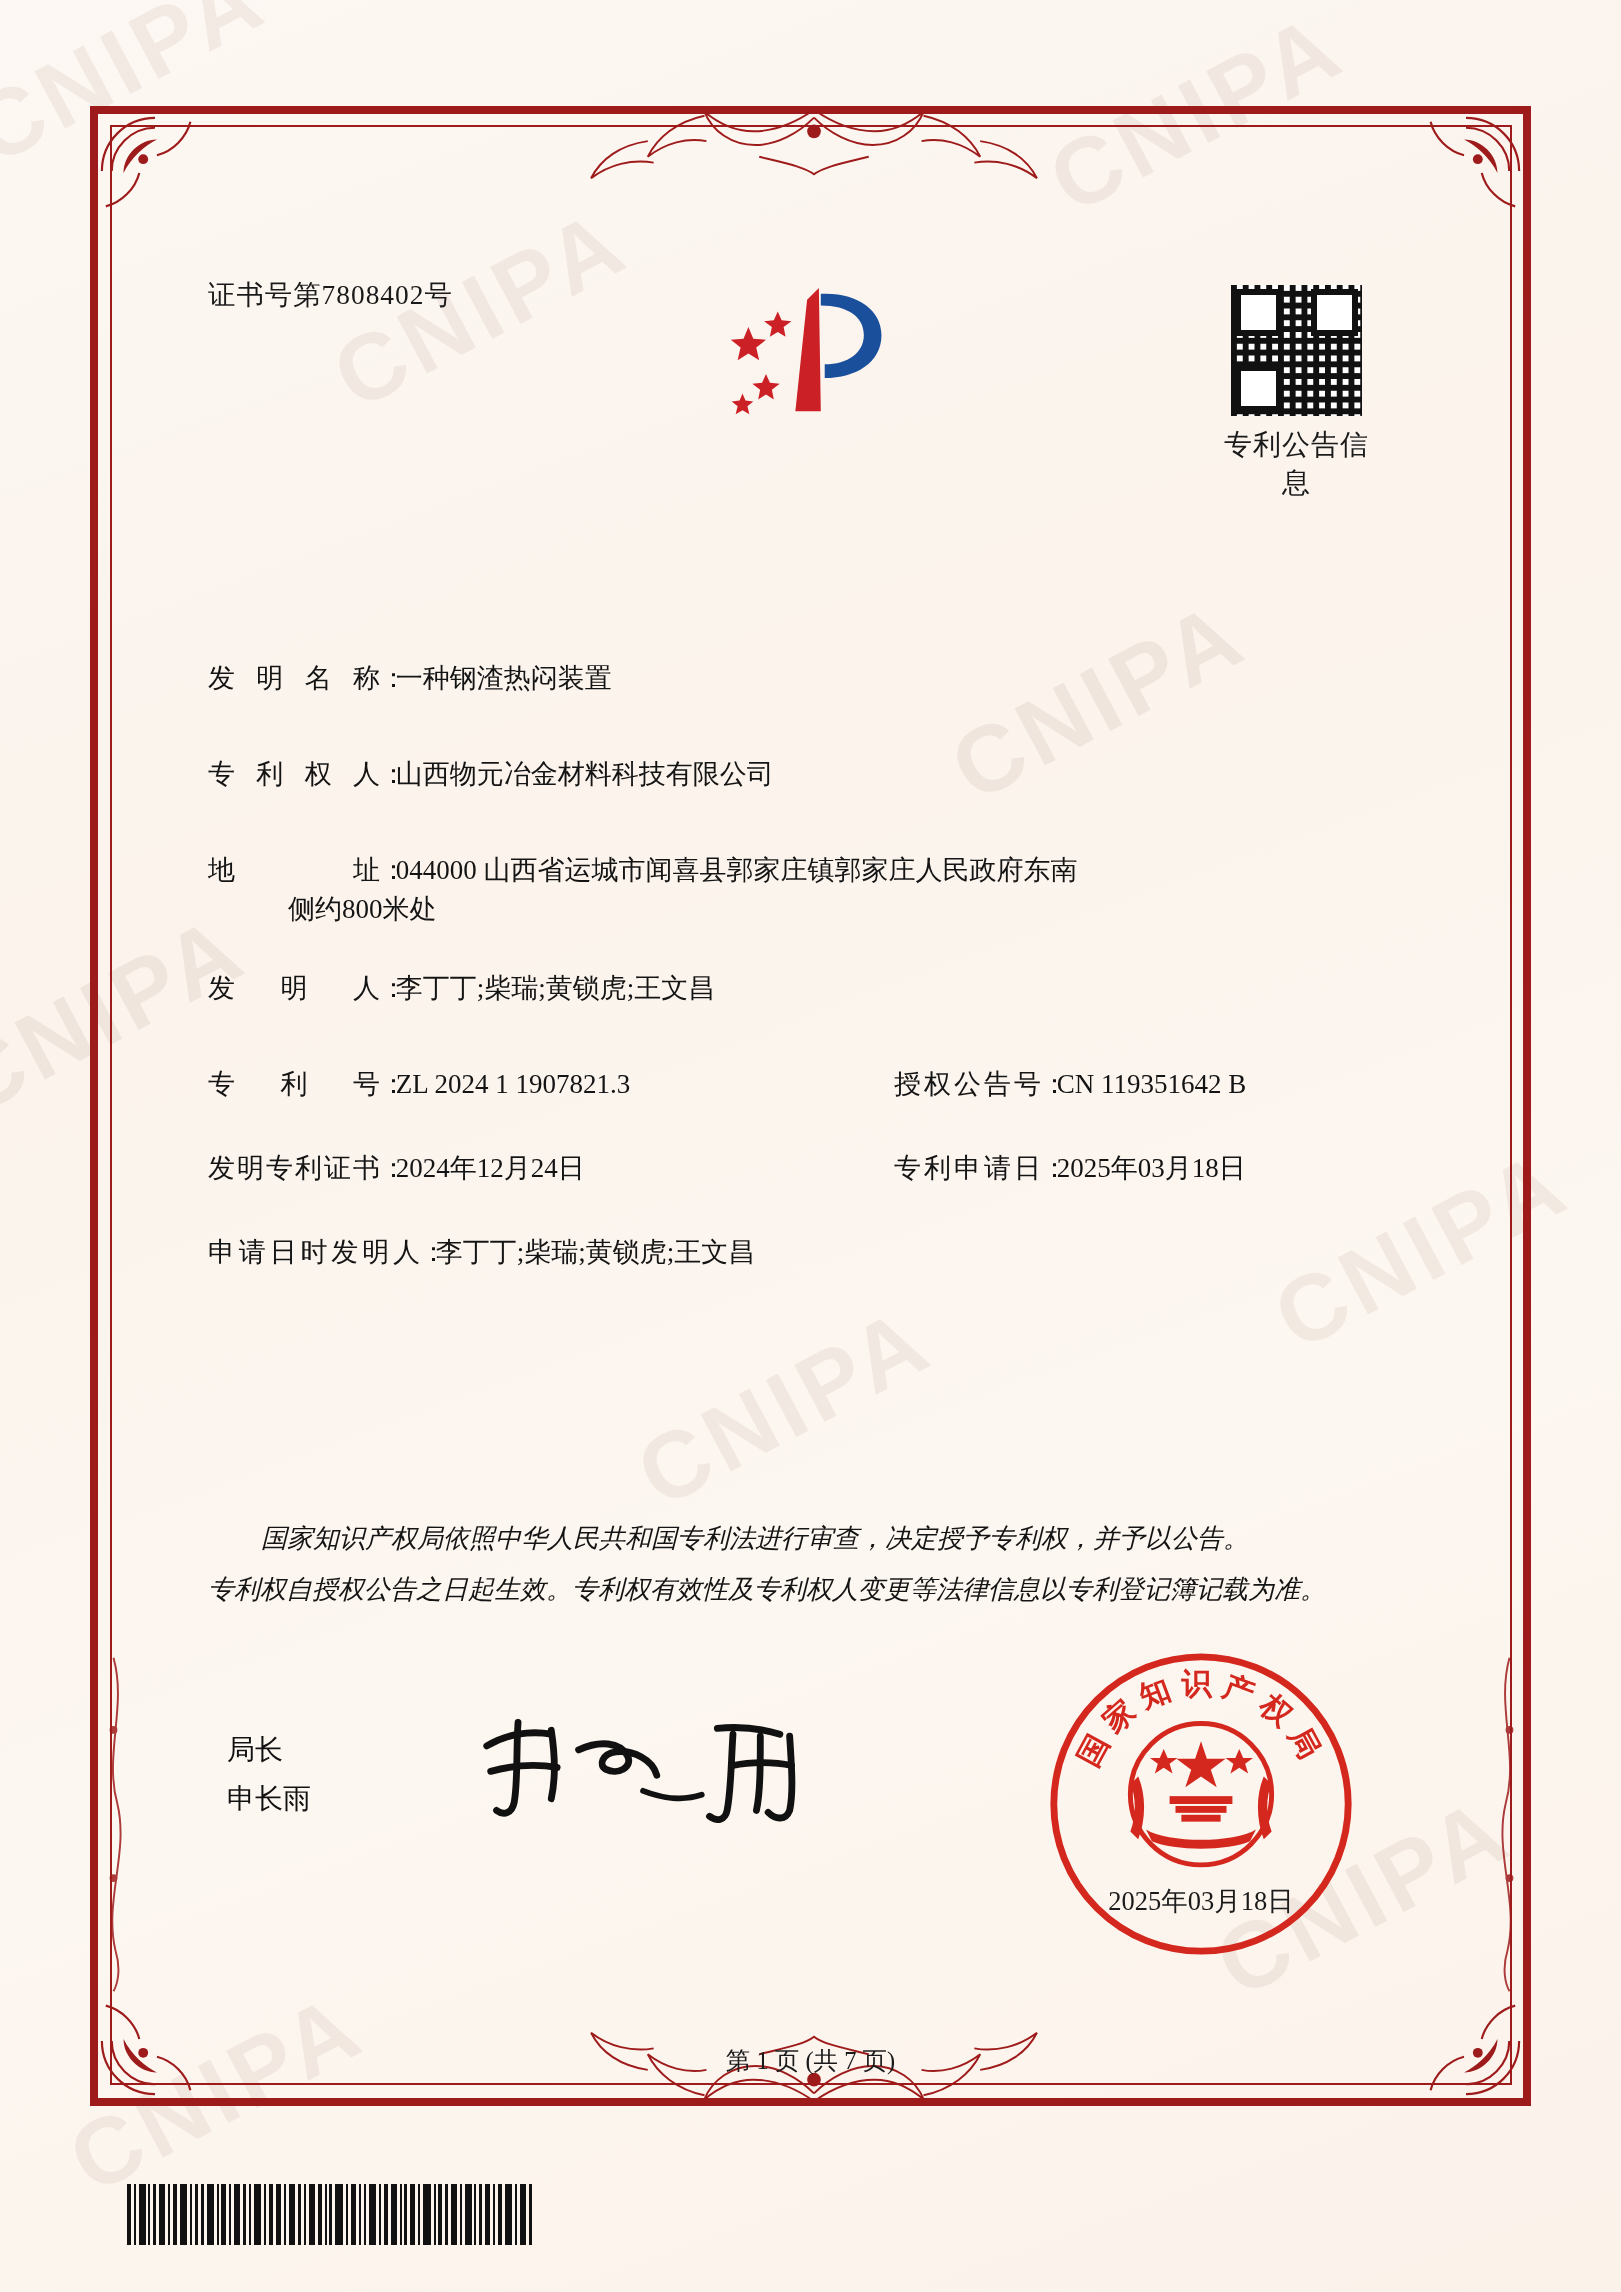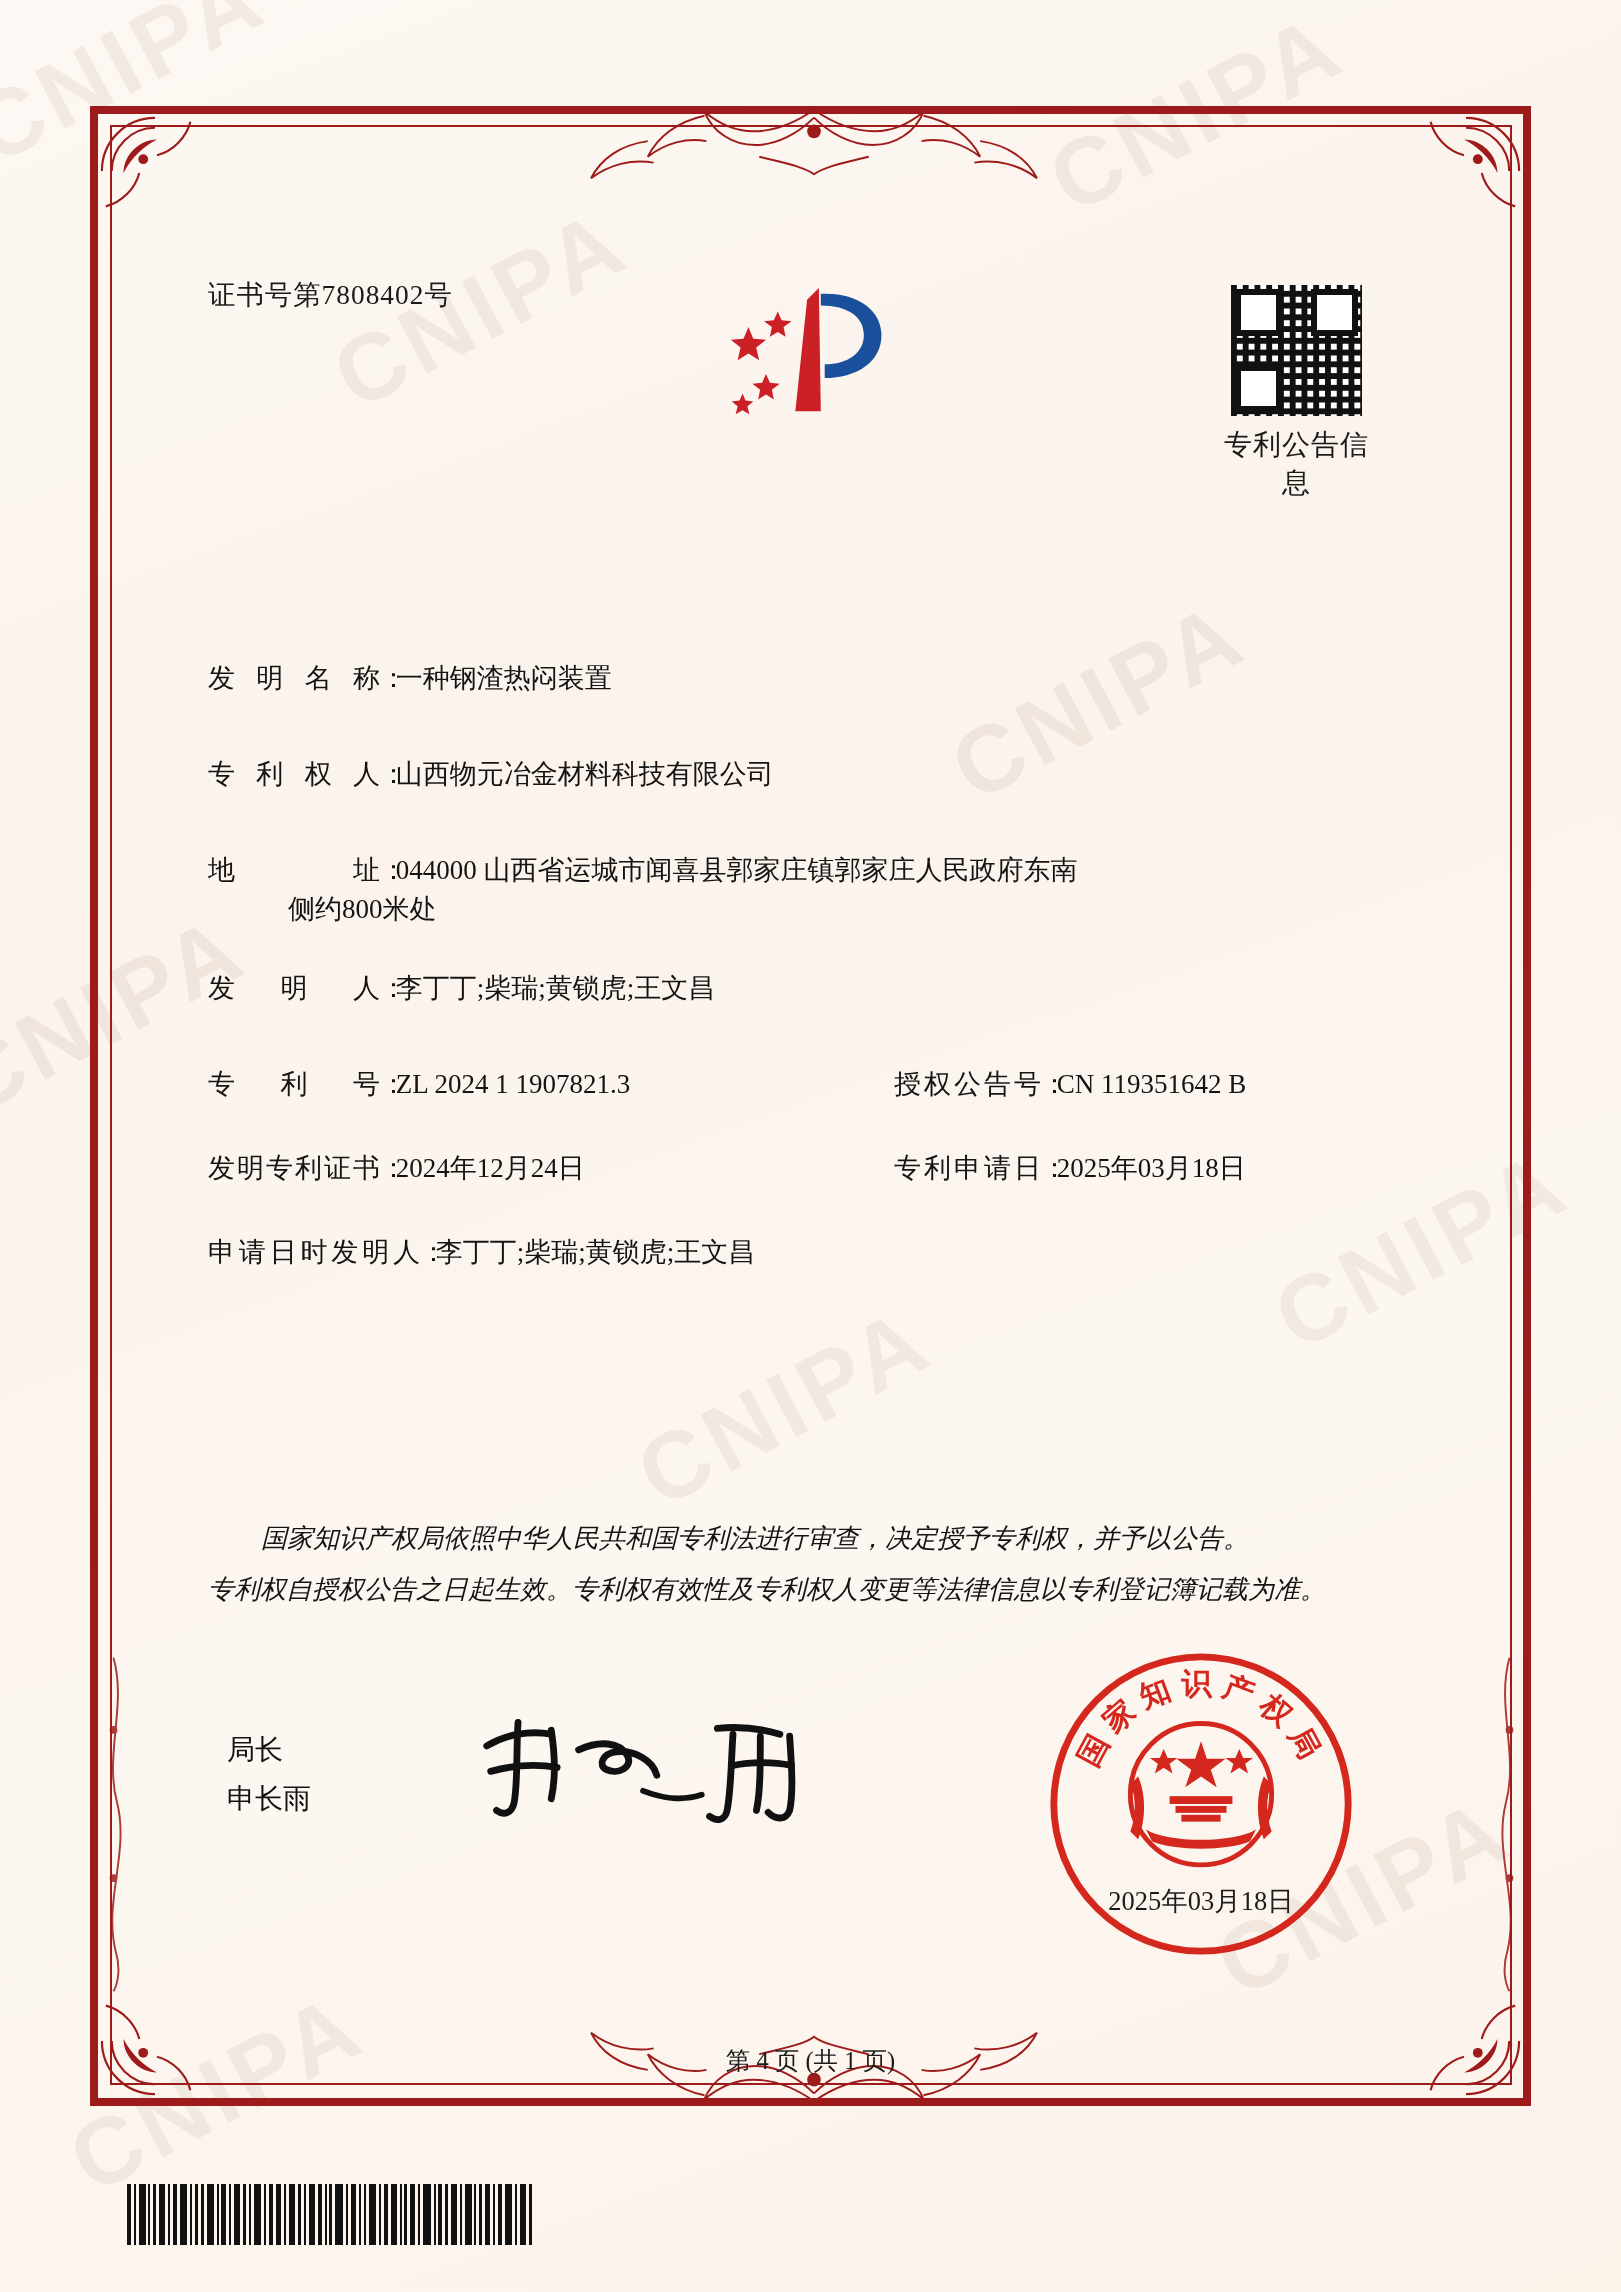--- a/index.html
+++ b/index.html
@@ -450,20 +450,20 @@
       <defs>
         <path id="sealArc" d="M 160 160 m -112 0 a 112 112 0 1 1 224 0"></path>
       </defs>
       <text font-family="'DejaVu Serif','Liberation Serif',serif" font-size="31" font-weight="bold" fill="#d4281e" letter-spacing="9">
         <textPath href="#sealArc" startOffset="50%" text-anchor="middle">国家知识产权局</textPath>
       </text>
       <text x="160" y="268" text-anchor="middle" font-family="'Liberation Serif',serif" font-size="27" fill="#1b1b1b">2025年03月18日</text>
     </svg>
   </div>
 
-  <div class="page-no">第 4 页 (共 1 页)</div>
+  <div class="page-no">第 1 页 (共 7 页)</div>
 
   <div class="barcode">
     <i style="width:3.9px"></i><i style="width:2px"></i><i style="width:6.9px"></i><i style="width:2px"></i><i style="width:2.9px"></i><i style="width:5.9px"></i><i style="width:2px"></i><i style="width:3.9px"></i><i style="width:7.8px"></i><i style="width:2px"></i><i style="width:2.9px"></i><i style="width:2.9px"></i><i style="width:6.9px"></i><i style="width:2px"></i><i style="width:4.9px"></i><i style="width:2px"></i><i style="width:5.9px"></i><i style="width:2.9px"></i><i style="width:2px"></i><i style="width:7.8px"></i><i style="width:2px"></i><i style="width:3.9px"></i><i style="width:4.9px"></i><i style="width:2px"></i><i style="width:6.9px"></i><i style="width:2.9px"></i><i style="width:2px"></i><i style="width:5.9px"></i><i style="width:3.9px"></i><i style="width:2px"></i><i style="width:2.9px"></i><i style="width:7.8px"></i><i style="width:2px"></i><i style="width:4.9px"></i><i style="width:2.9px"></i><i style="width:2px"></i><i style="width:6.9px"></i><i style="width:2px"></i><i style="width:3.9px"></i><i style="width:5.9px"></i><i style="width:2px"></i><i style="width:2.9px"></i><i style="width:4.9px"></i><i style="width:2px"></i><i style="width:7.8px"></i><i style="width:2px"></i><i style="width:3.9px"></i><i style="width:2.9px"></i><i style="width:5.9px"></i><i style="width:2px"></i><i style="width:6.9px"></i><i style="width:2px"></i><i style="width:2.9px"></i><i style="width:4.9px"></i><i style="width:2px"></i><i style="width:3.9px"></i><i style="width:7.8px"></i><i style="width:2px"></i><i style="width:5.9px"></i><i style="width:2.9px"></i>
   </div>
 
 </div>
 
 
 </body></html>

